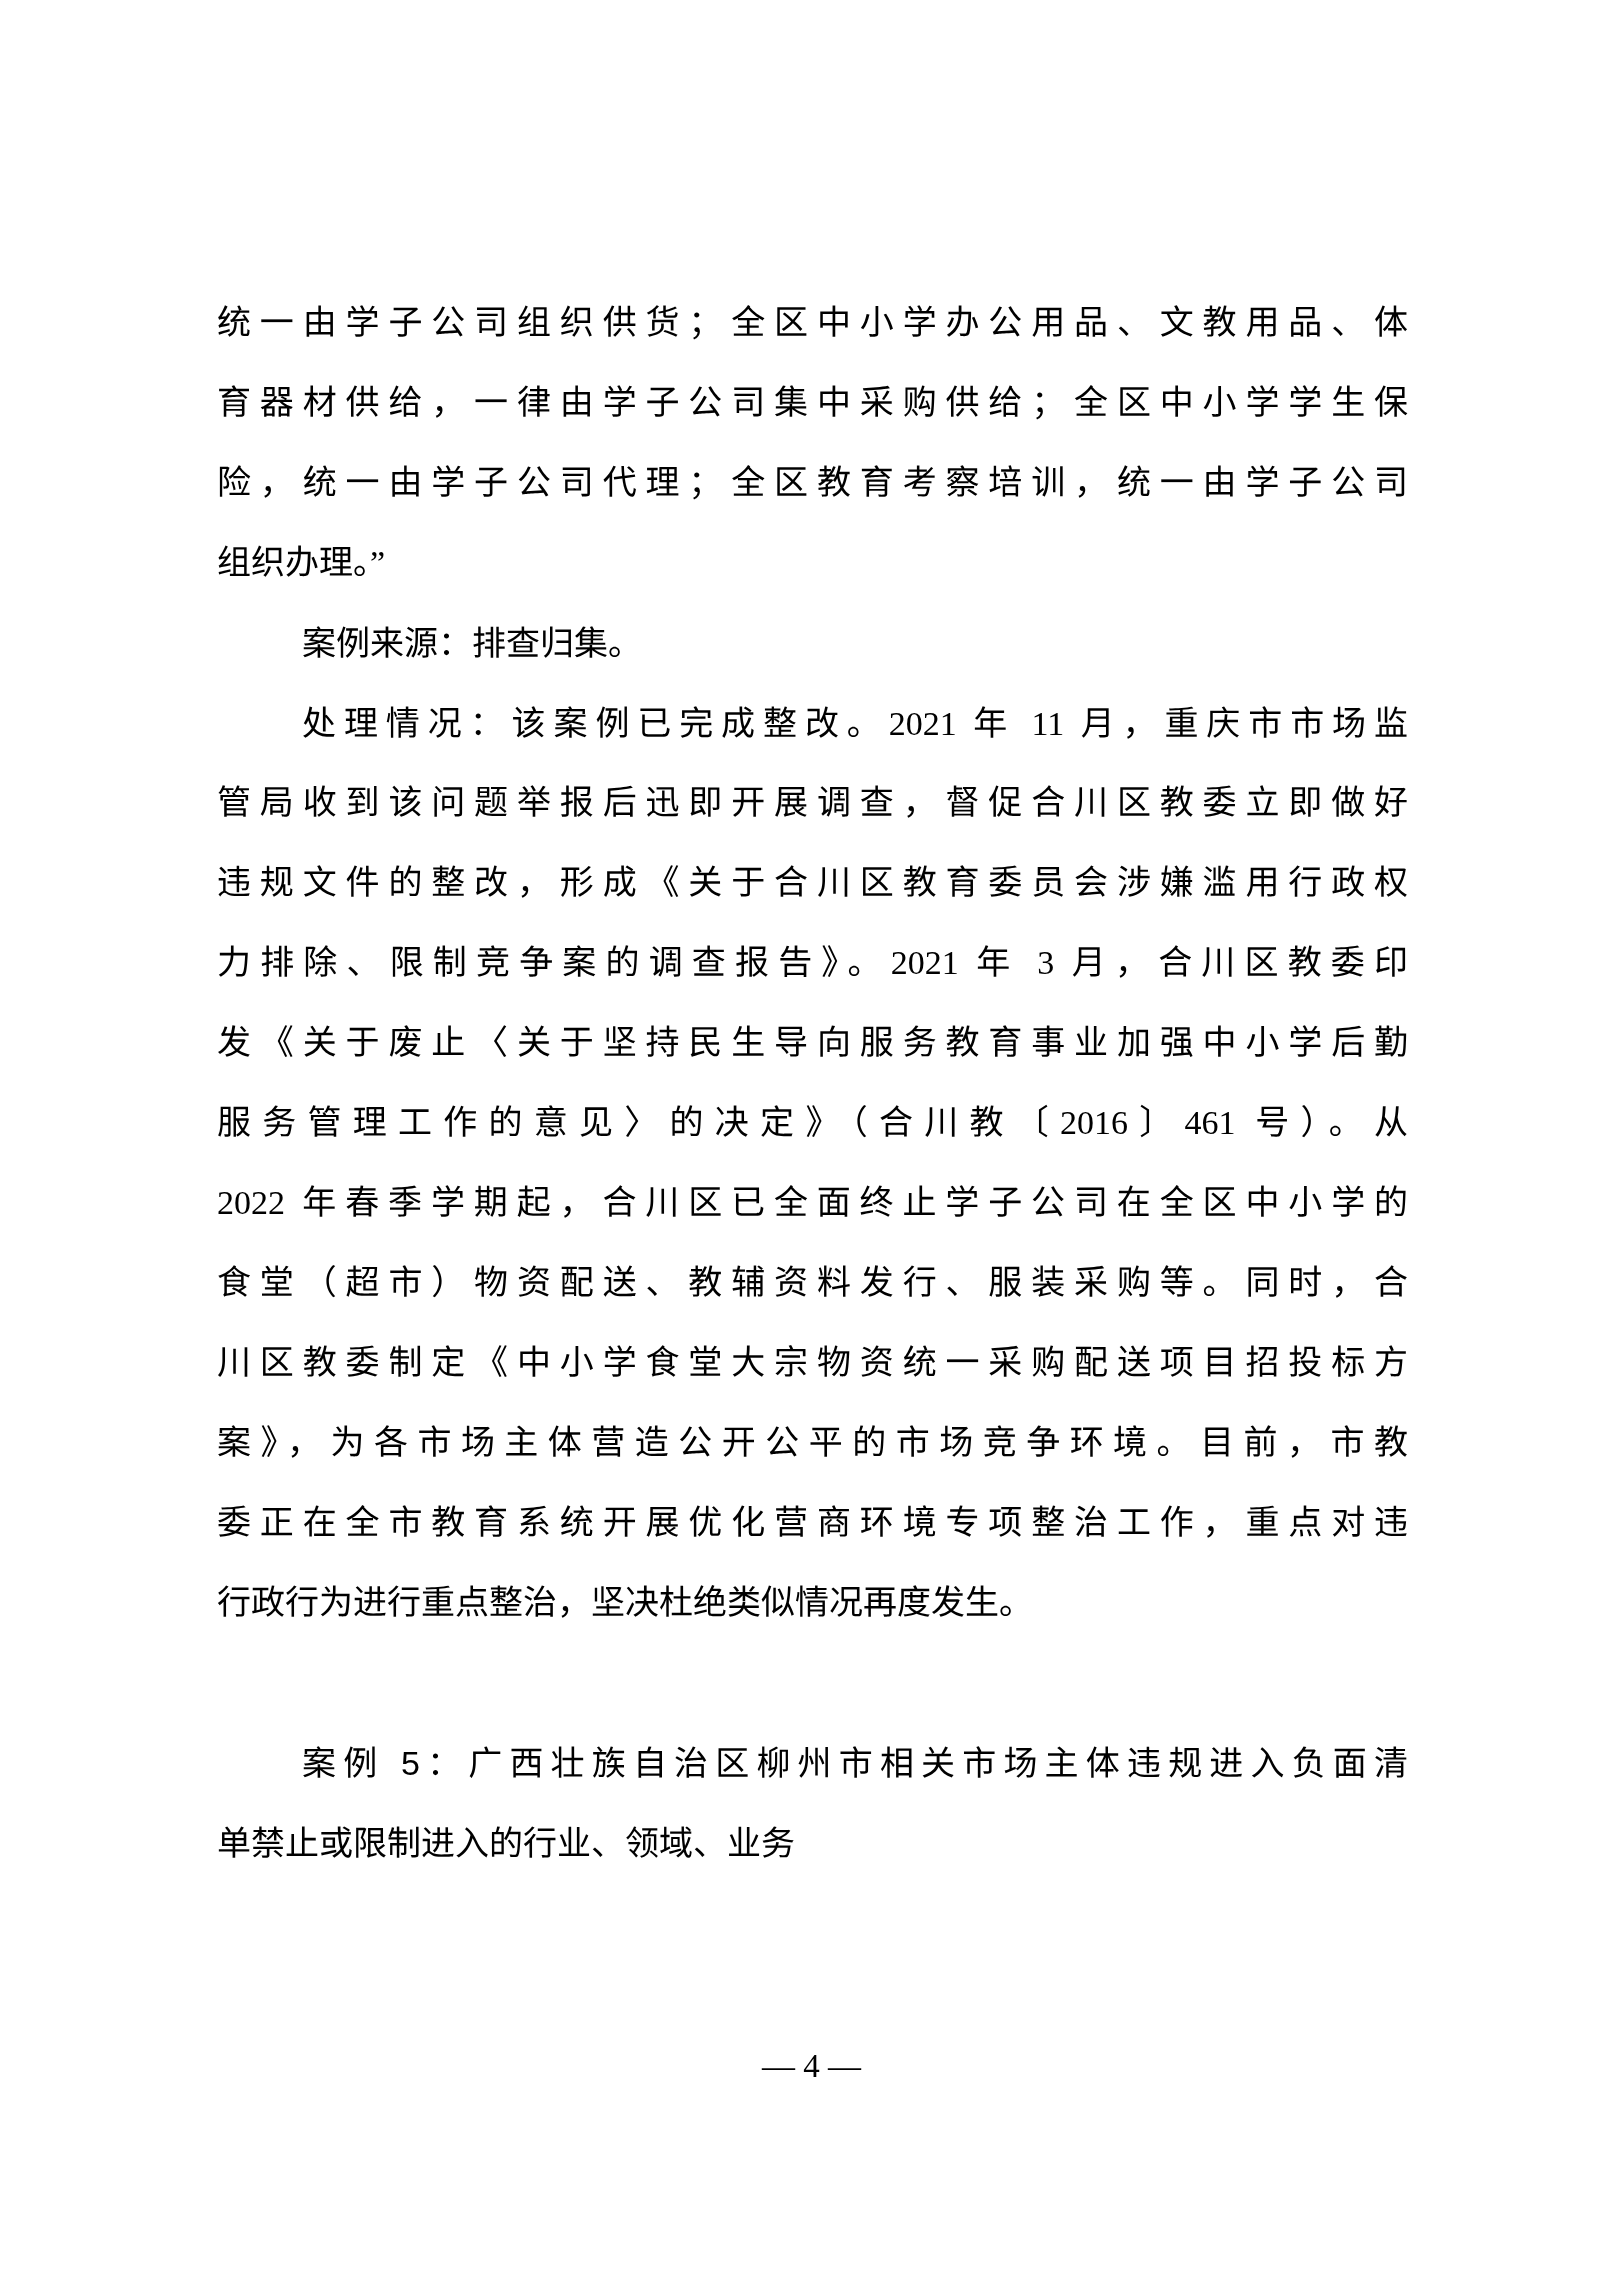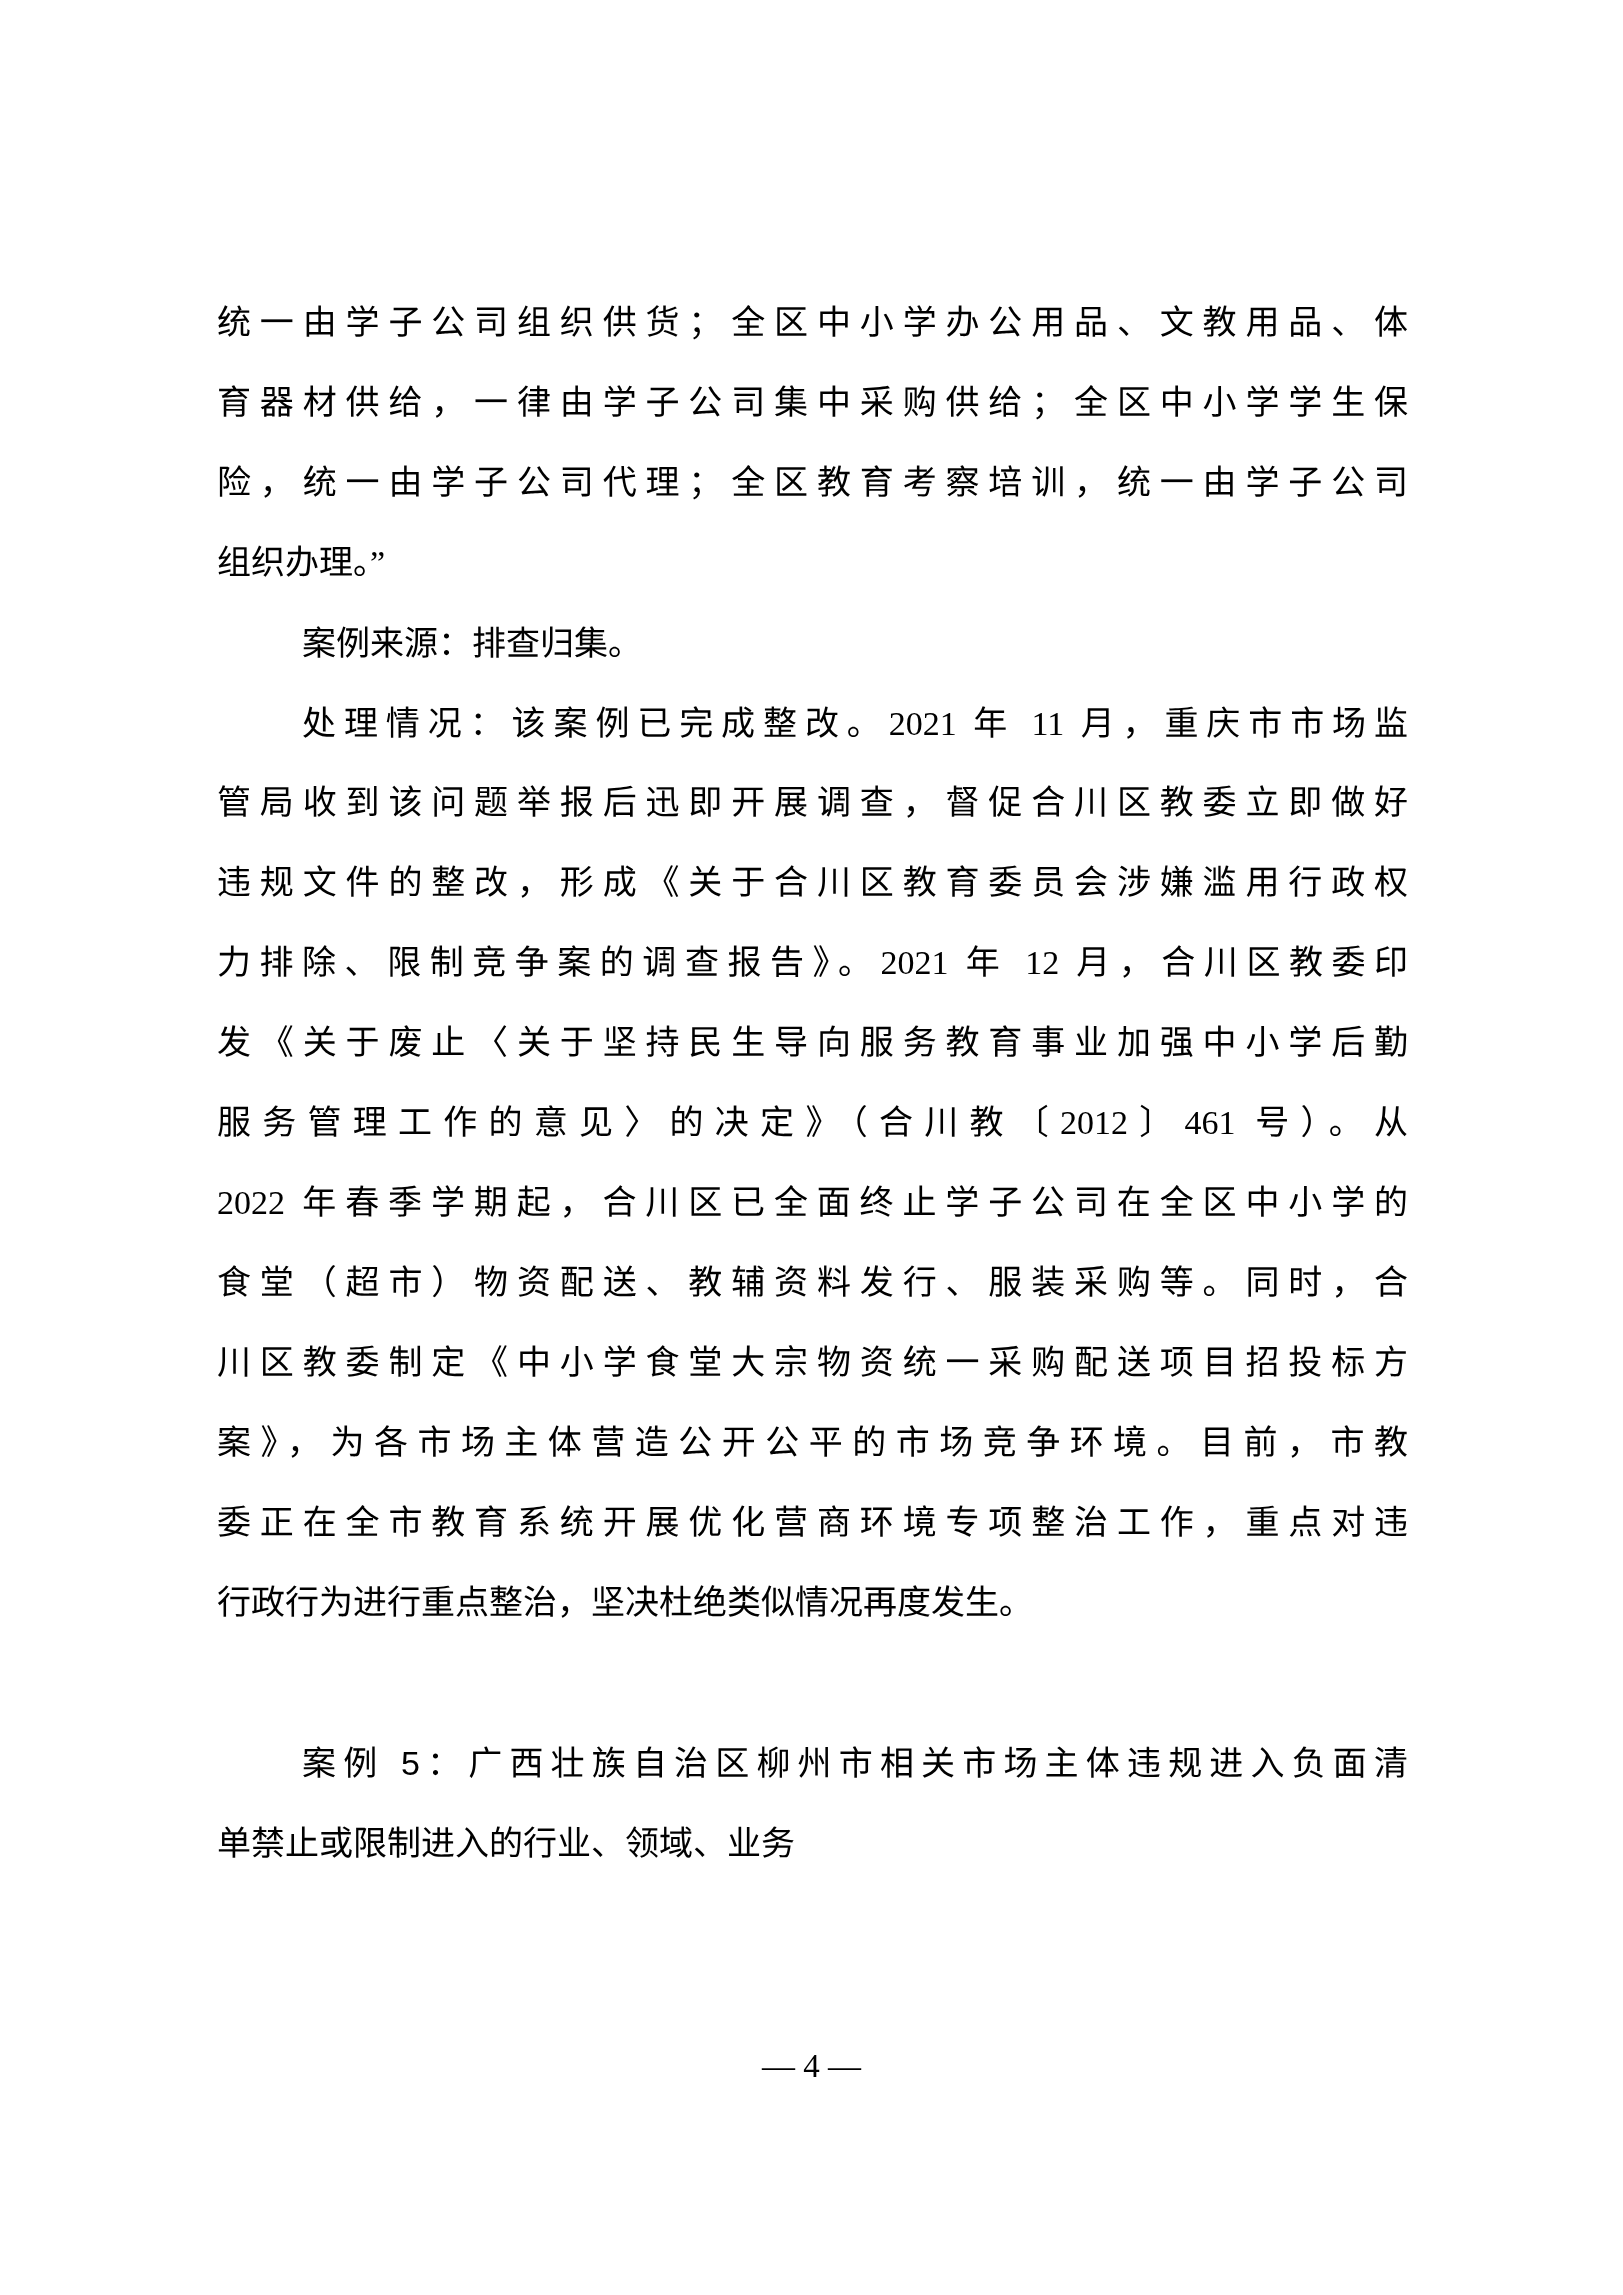--- a/index.html
+++ b/index.html
@@ -64,23 +64,23 @@
     <div class="line just">统一由学子公司组织供货；全区中小学办公用品、文教用品、体</div>
     <div class="line just">育器材供给，一律由学子公司集中采购供给；全区中小学学生保</div>
     <div class="line just">险，统一由学子公司代理；全区教育考察培训，统一由学子公司</div>
     <div class="line">组织办理。”</div>
 
     <div class="line indent"><span class="hei">案例来源：</span><span>排查归集。</span></div>
 
     <div class="line indent just"><span class="hei">处理情况：</span><span>该案例已完成整改。2021 年 11 月，重庆市市场监</span></div>
     <div class="line just">管局收到该问题举报后迅即开展调查，督促合川区教委立即做好</div>
     <div class="line just">违规文件的整改，形成《关于合川区教育委员会涉嫌滥用行政权</div>
-    <div class="line just">力排除、限制竞争案的调查报告》。2021 年 12 月，合川区教委印</div>
+    <div class="line just">力排除、限制竞争案的调查报告》。2021 年 3 月，合川区教委印</div>
     <div class="line just">发《关于废止〈关于坚持民生导向服务教育事业加强中小学后勤</div>
-    <div class="line just">服务管理工作的意见〉的决定》（合川教〔2012〕461 号）。从</div>
+    <div class="line just">服务管理工作的意见〉的决定》（合川教〔2016〕461 号）。从</div>
     <div class="line just">2022 年春季学期起，合川区已全面终止学子公司在全区中小学的</div>
     <div class="line just">食堂（超市）物资配送、教辅资料发行、服装采购等。同时，合</div>
     <div class="line just">川区教委制定《中小学食堂大宗物资统一采购配送项目招投标方</div>
     <div class="line just">案》，为各市场主体营造公开公平的市场竞争环境。目前，市教</div>
     <div class="line just">委正在全市教育系统开展优化营商环境专项整治工作，重点对违</div>
     <div class="line">行政行为进行重点整治，坚决杜绝类似情况再度发生。</div>
 
     <div class="spacer"></div>
 
     <div class="line just indent hei">案例 5：广西壮族自治区柳州市相关市场主体违规进入负面清</div>

